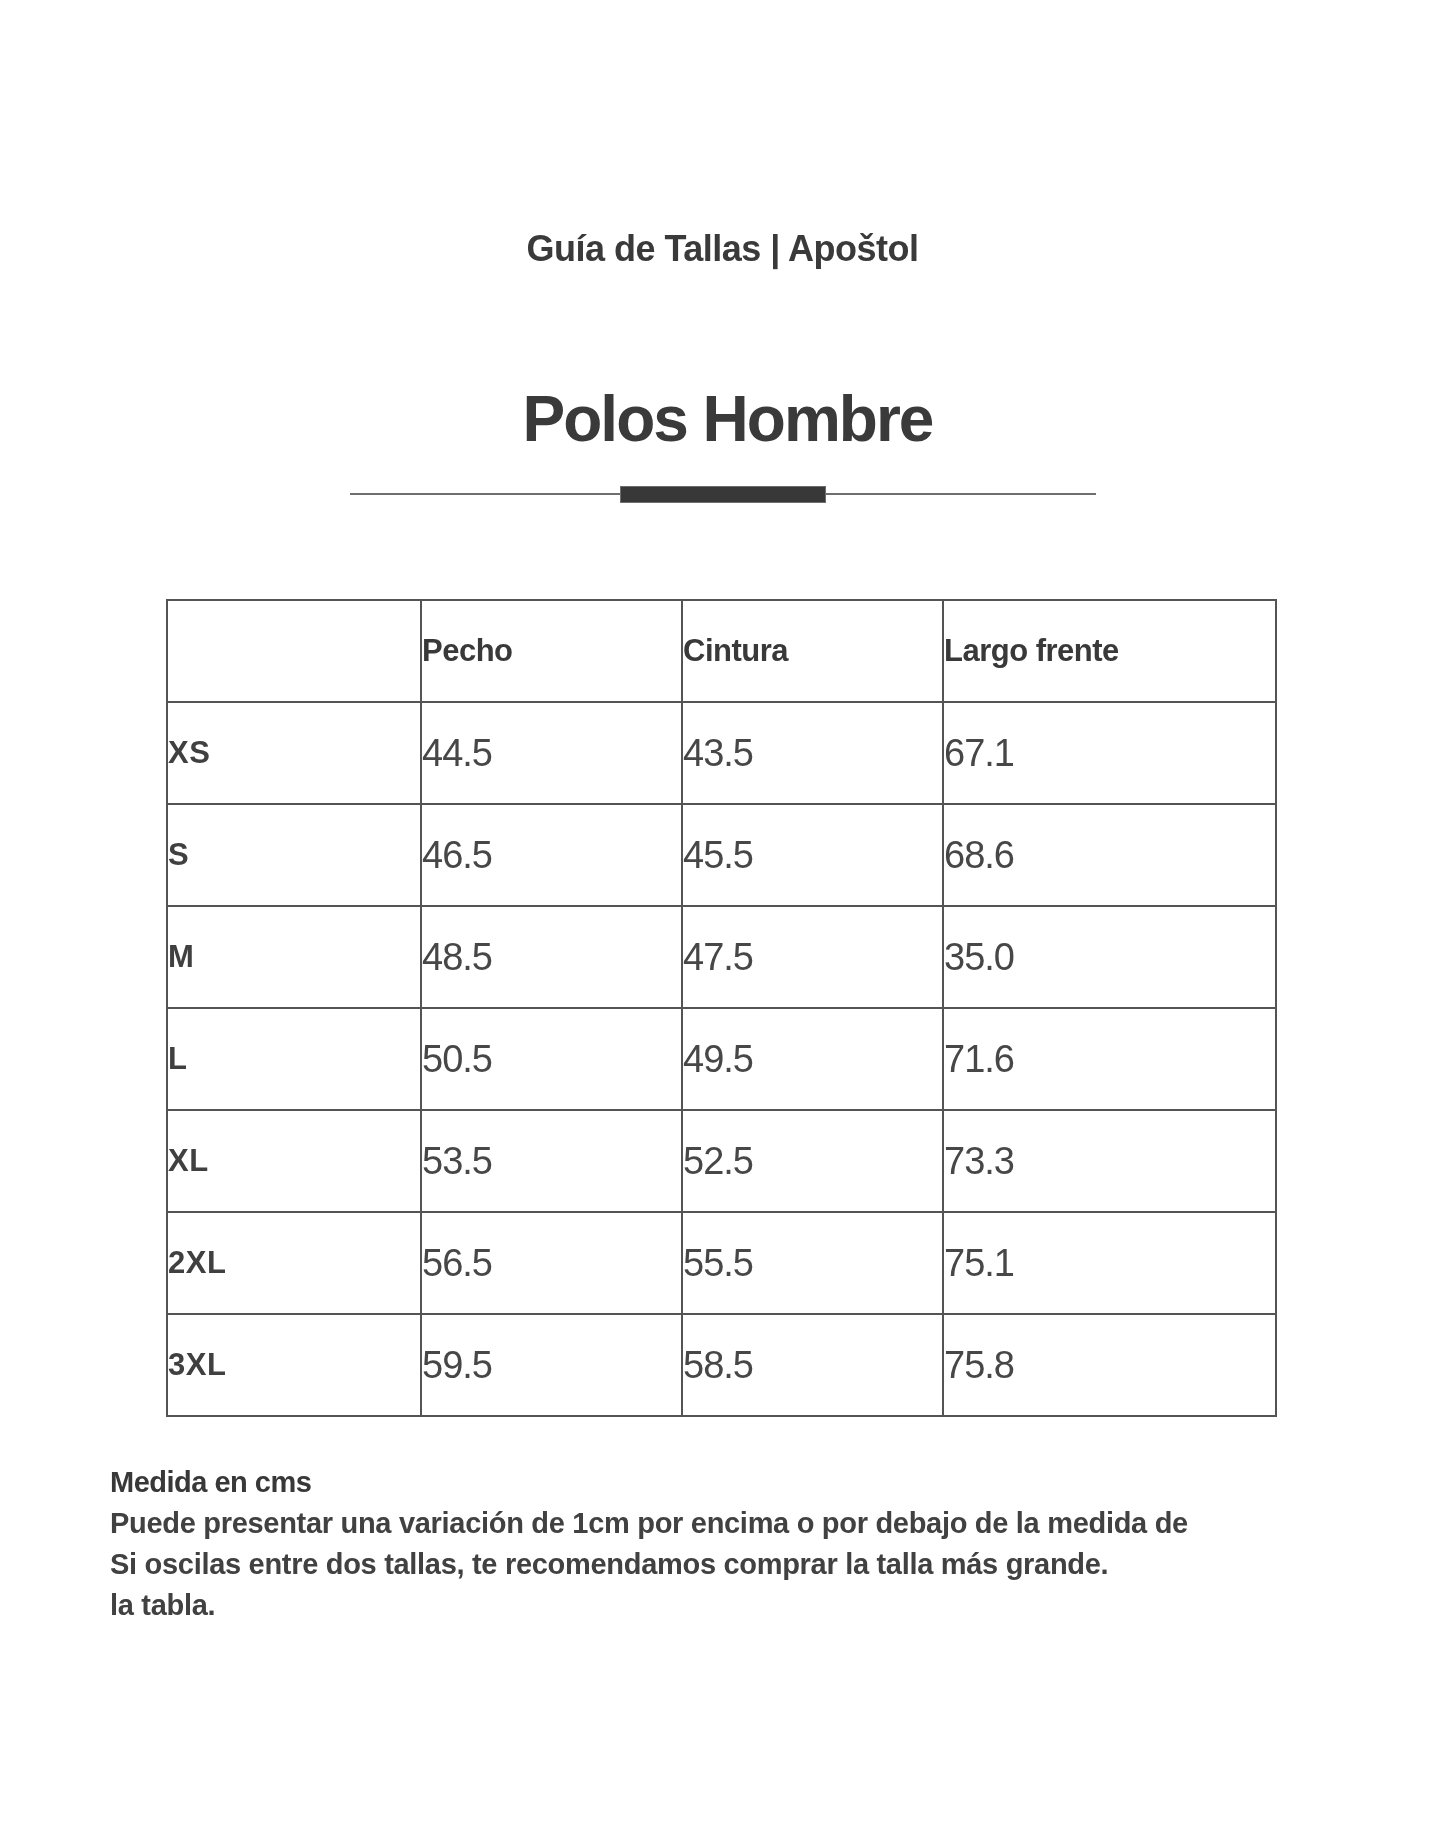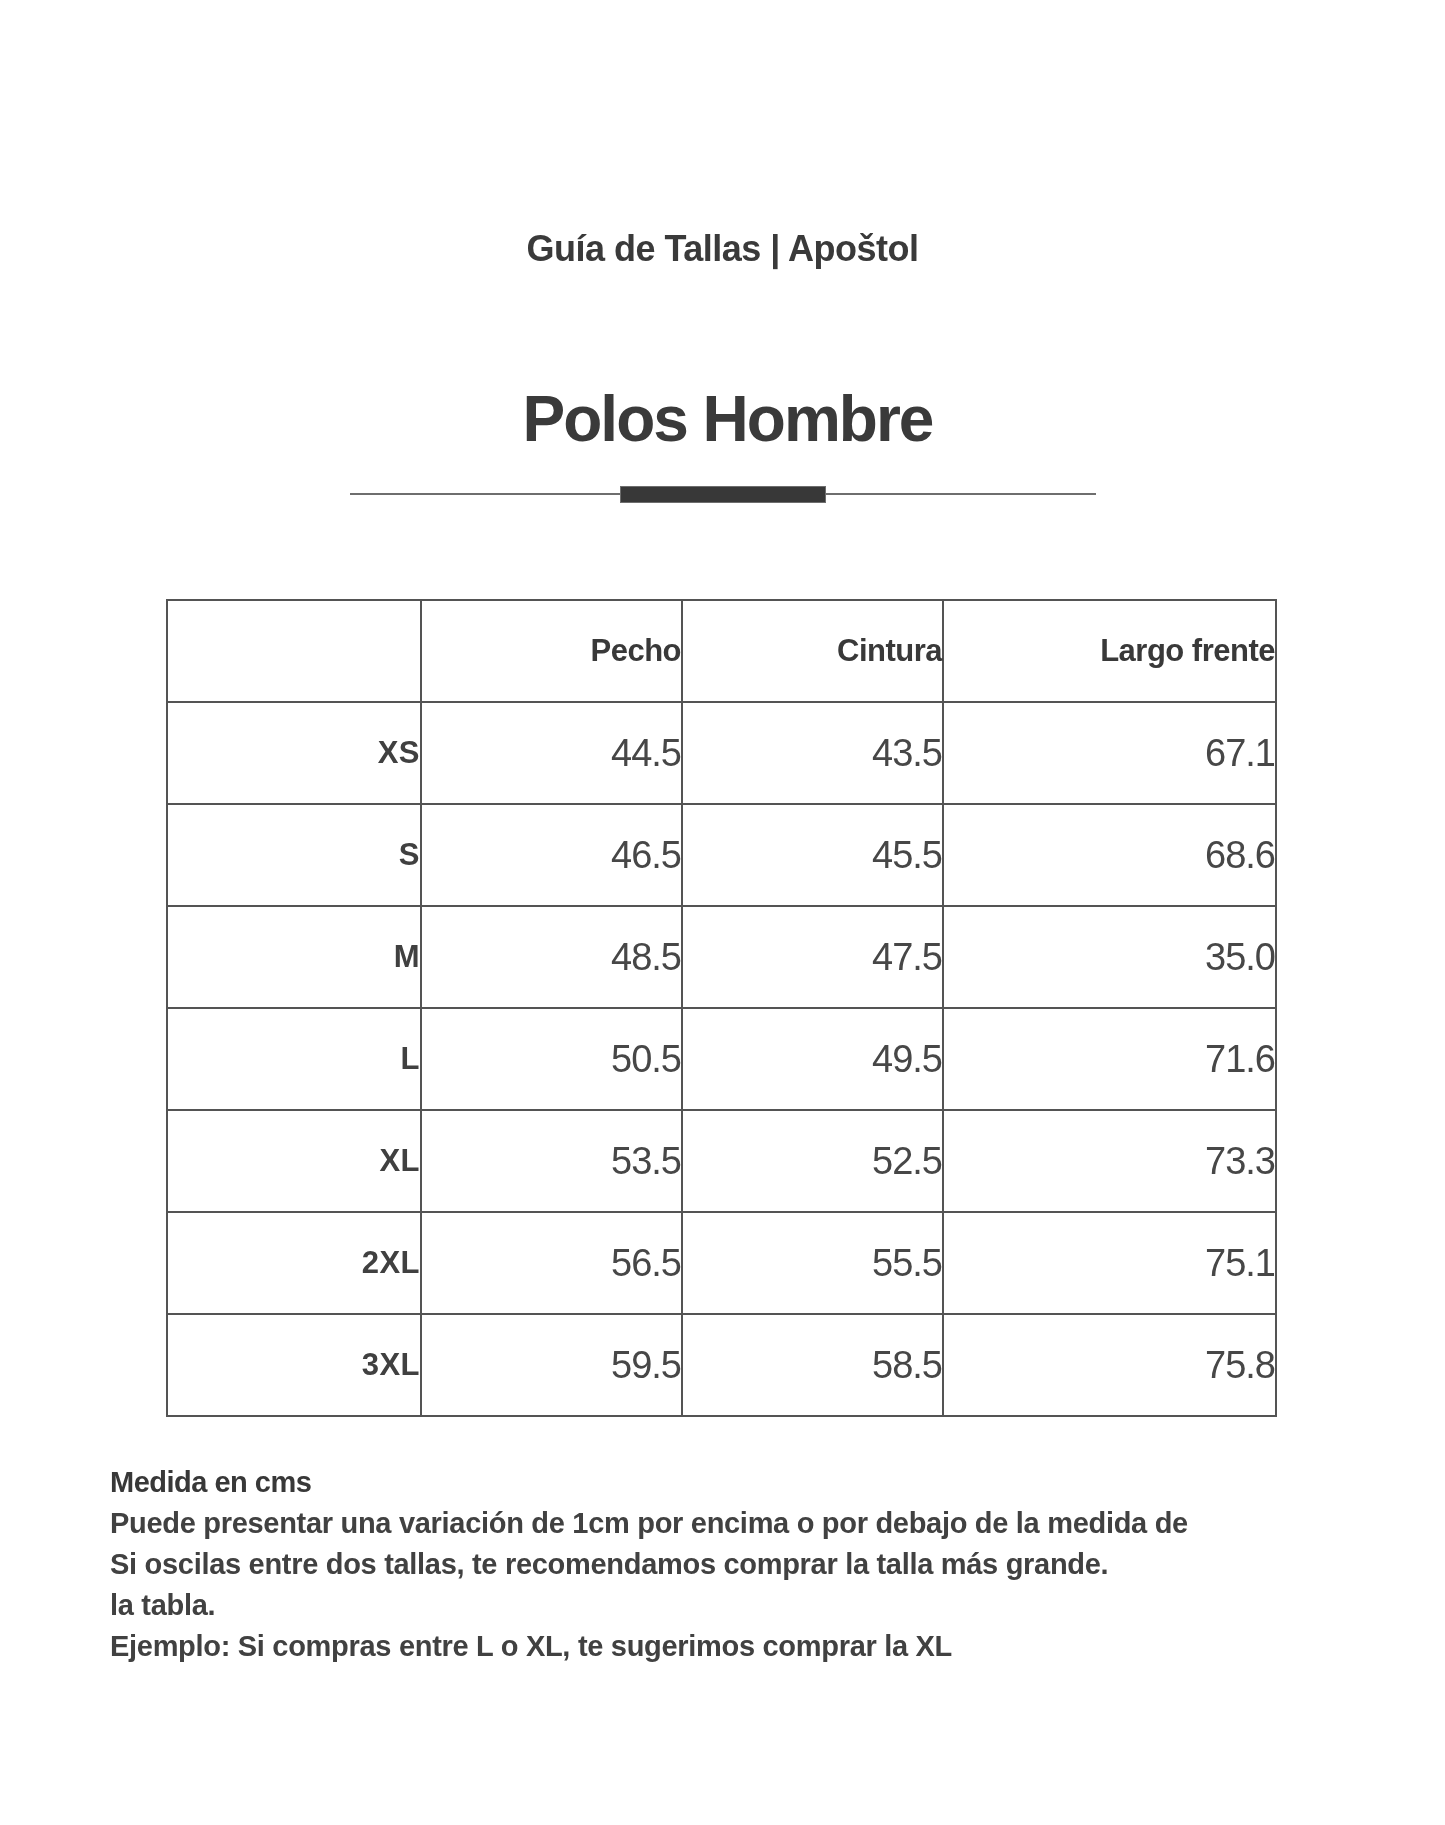--- a/index.html
+++ b/index.html
@@ -62,21 +62,21 @@
     margin: 96px 0 0 166px;
     border-collapse: collapse;
     table-layout: fixed;
   }
   .size-table col.c0 { width: 254px; }
   .size-table col.c1 { width: 261px; }
   .size-table col.c2 { width: 261px; }
   .size-table col.c3 { width: 333px; }
   .size-table th, .size-table td {
     border: 2px solid #545454;
-    text-align: right;
+    text-align: left;
     vertical-align: middle;
     height: 100px;
     padding: 0;
   }
   .size-table th {
     font-size: 31px;
     font-weight: 700;
     color: #393939;
     letter-spacing: -0.5px;
   }
@@ -186,16 +186,15 @@
         <td class="value-cell">75.8</td>
       </tr>
     </tbody>
   </table>
 
   <div class="notes">
     <p class="notes-heading">Medida en cms</p>
     <p class="notes-line">Puede presentar una variación de 1cm por encima o por debajo de la medida de</p>
     <p class="notes-line">Si oscilas entre dos tallas, te recomendamos comprar la talla más grande.</p>
     <p class="notes-line">la tabla.</p>
-    <p class="notes-line">Ejemplo: Si compras entre L o XL, te sugerimos comprar la XL</p>
   </div>
 
 </div>
 
 </body></html>

